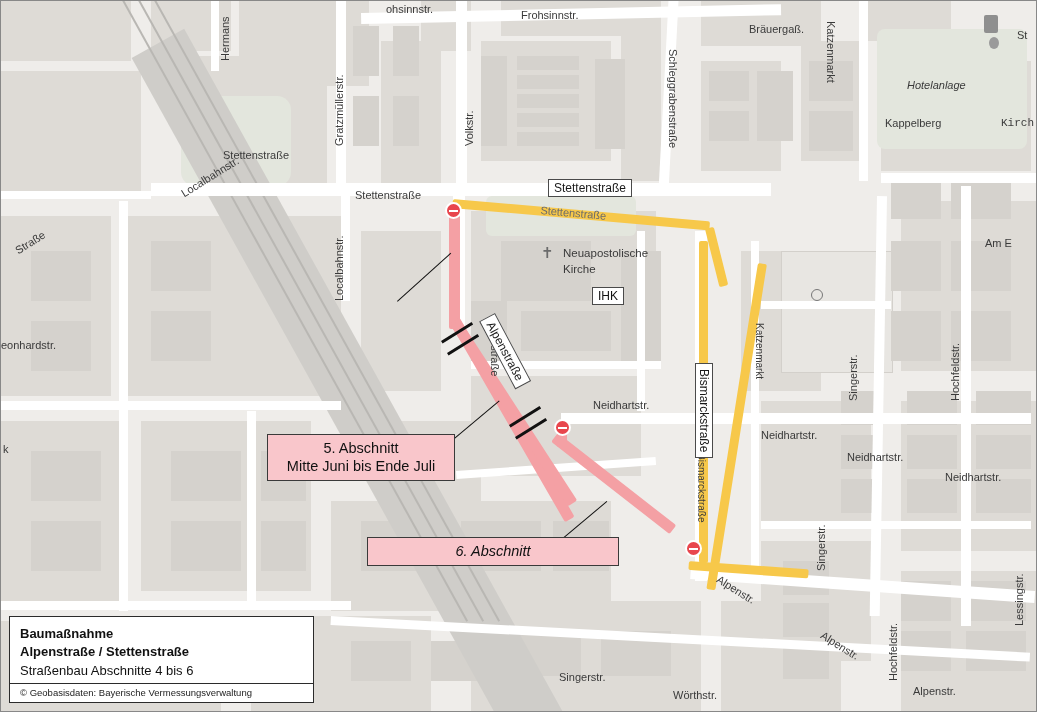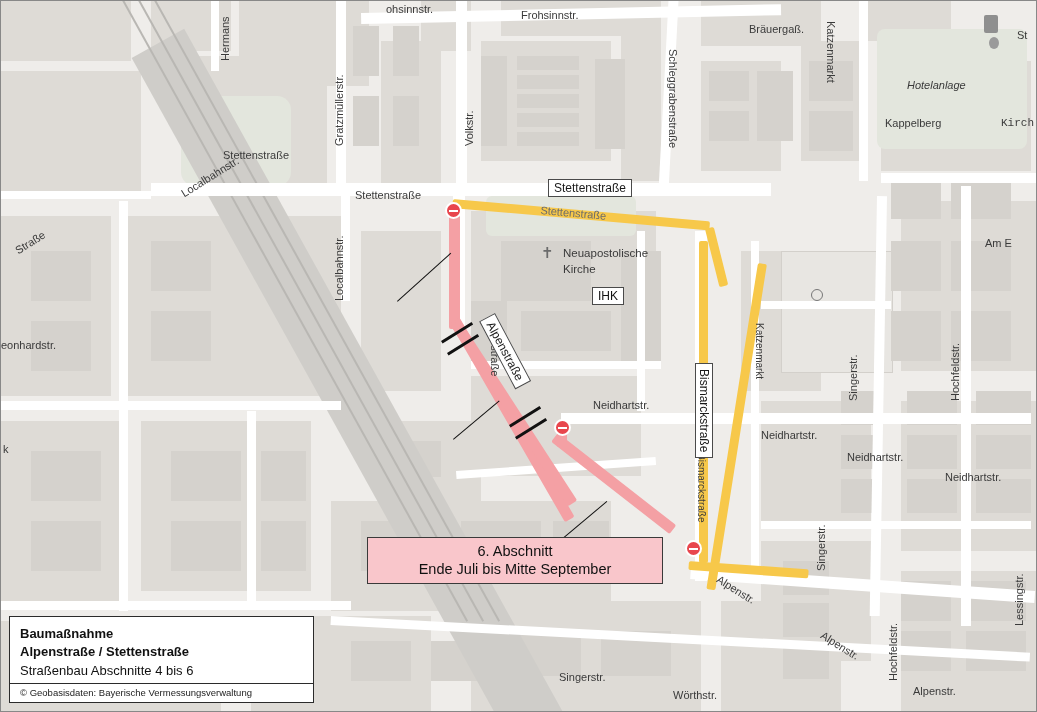--- a/index.html
+++ b/index.html
@@ -355,25 +355,28 @@
 
   <div class="lbl" style="left:540px;top:203px;font-size:11px;color:#6b6b6b;transform-origin:0 0;transform:rotate(5deg);">Stettenstraße</div>
 
   <div class="lbl-box" style="left:494px;top:312px;transform-origin:0 0;transform:rotate(62deg);">Alpenstraße</div>
   <div class="lbl-box" style="left:712px;top:362px;transform-origin:0 0;transform:rotate(90deg);">Bismarckstraße</div>
 
 
   <div class="leader" style="left:396px;top:300px;width:72px;transform:rotate(-42deg);"></div>
 
   <div class="leader" style="left:452px;top:438px;width:60px;transform:rotate(-40deg);"></div>
+  <div class="callout" style="left:266px;top:433px;width:188px;box-sizing:border-box;">
+    <div>5. Abschnitt</div>
+    <div>Mitte Juni bis Ende Juli</div>
+  </div>
 
   <div class="leader" style="left:552px;top:545px;width:70px;transform:rotate(-40deg);"></div>
-  <div class="callout" style="left:366px;top:536px;width:296px;box-sizing:border-box;">
+  <div class="callout" style="left:366px;top:536px;width:252px;box-sizing:border-box;font-style:italic;">
     <div>6. Abschnitt</div>
-    <div>Ende Juli bis Mitte September</div>
   </div>
 
   <div id="legend">
     <div class="l1">Baumaßnahme</div>
     <div class="l2">Alpenstraße / Stettenstraße</div>
     <div class="l3">Straßenbau Abschnitte 4 bis 6</div>
     <div class="credit">© Geobasisdaten: Bayerische Vermessungsverwaltung</div>
   </div>
 
 </div>

